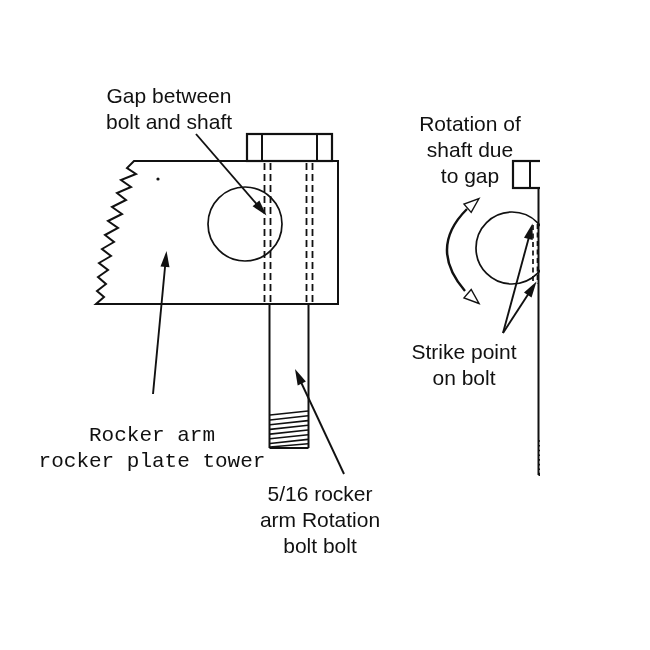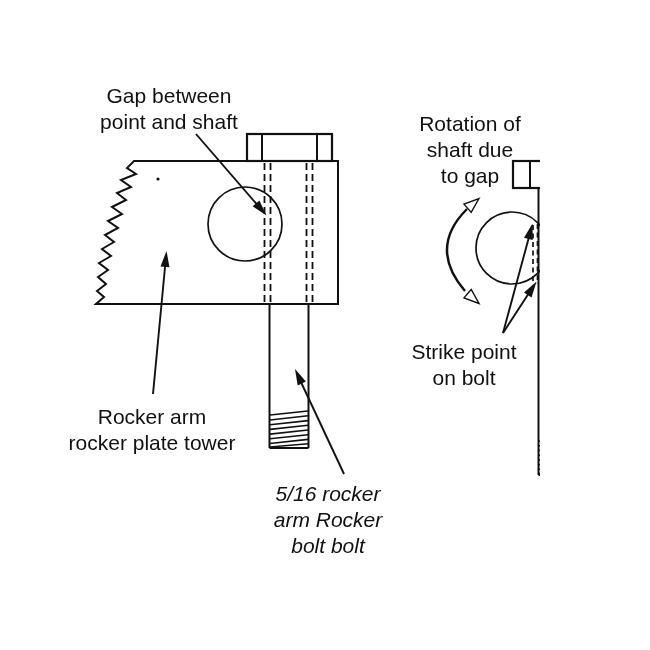--- a/index.html
+++ b/index.html
@@ -94,38 +94,38 @@
     <polygon points="479,303.5 464,297.9 471.2,289.5" fill="#ffffff" stroke="#111111" stroke-width="1.4" stroke-linejoin="miter"></polygon>
 
     <line x1="503" y1="333" x2="529" y2="237" stroke="#111111" stroke-width="1.9"></line>
     <polygon points="532.5,223.5 532.7,240.1 524,237.8" fill="#111111"></polygon>
     <line x1="503" y1="333" x2="529" y2="293" stroke="#111111" stroke-width="1.9"></line>
     <polygon points="536.5,281.5 531.5,297.4 524,292.5" fill="#111111"></polygon>
   </svg>
 
   <div class="label" style="left:59px; top:83px; width:220px;">
     <div>Gap between</div>
-    <div>point and shaft</div>
+    <div>bolt and shaft</div>
   </div>
 
   <div class="label" style="left:360px; top:111px; width:220px;">
     <div>Rotation of</div>
     <div>shaft due</div>
     <div>to gap</div>
   </div>
 
   <div class="label" style="left:354px; top:339px; width:220px;">
     <div>Strike point</div>
     <div>on bolt</div>
   </div>
 
-  <div class="label" style="left:32px; top:404px; width:240px;">
+  <div class="label" style="left:32px; top:423px; width:240px;font-family:Liberation Mono, monospace;">
     <div>Rocker arm</div>
     <div>rocker plate tower</div>
   </div>
 
-  <div class="label" style="left:218px; top:481px; width:220px;font-style:italic;">
+  <div class="label" style="left:210px; top:481px; width:220px;">
     <div>5/16 rocker</div>
-    <div>arm Rocker</div>
+    <div>arm Rotation</div>
     <div>bolt bolt</div>
   </div>
 
 </div>
 
 </body></html>

